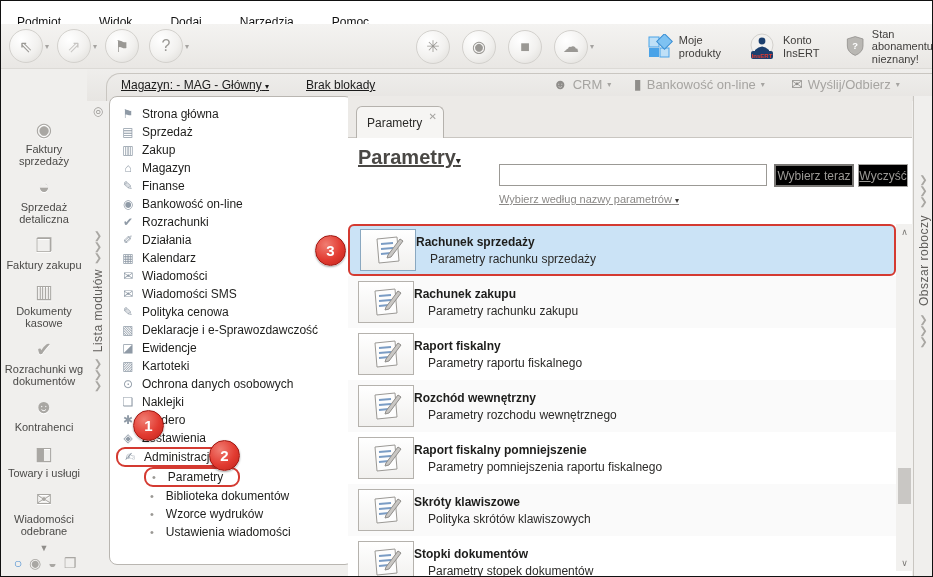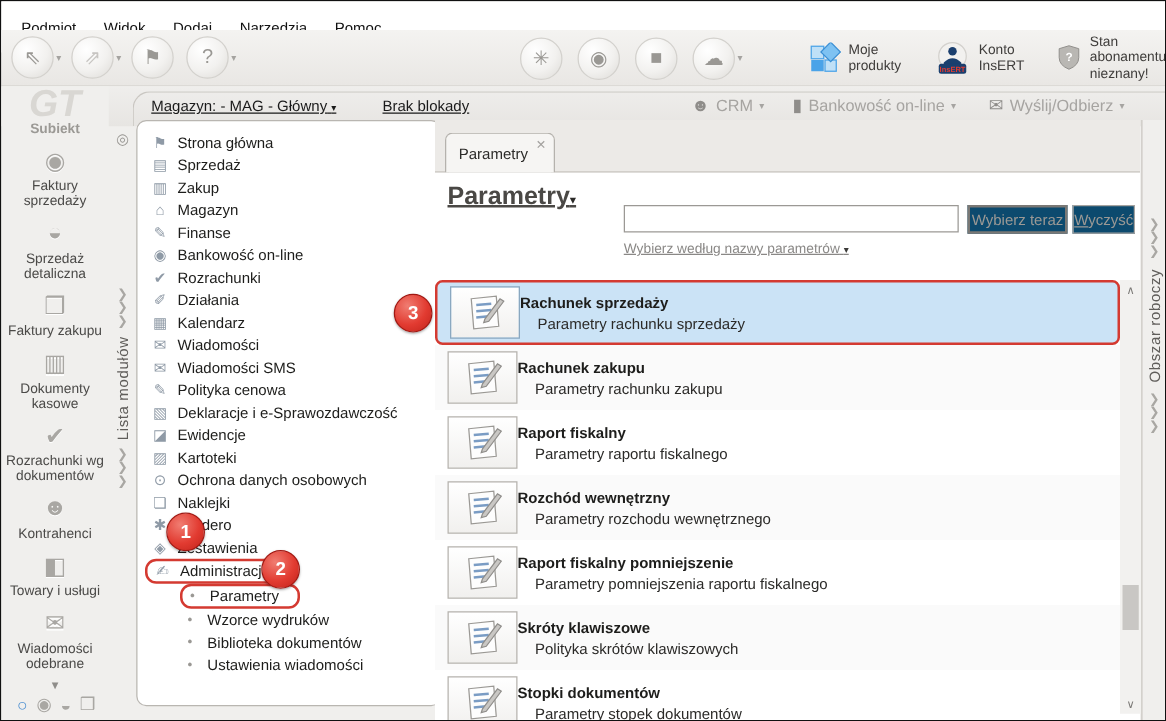--- a/index.html
+++ b/index.html
@@ -1,20 +1,20 @@
 <!DOCTYPE html>
 <html><head>
 <meta charset="utf-8">
 <style>
   html,body{margin:0;padding:0;background:#888;}
   *{box-sizing:border-box;font-family:"Liberation Sans","DejaVu Sans",sans-serif;}
   #app{position:relative;width:933px;height:577px;background:#f0efed;border:1px solid #111;overflow:hidden;}
 
   
-  .menubar{position:absolute;left:0;top:0;width:100%;height:41px;background:#fff;display:flex;align-items:center;padding-left:6px;gap:2px;}
+  .menubar{position:absolute;left:0;top:0;width:100%;height:41px;background:#fff;display:flex;align-items:center;padding-left:6px;gap:18px;}
   .menu-item{font-size:12px;color:#111;padding:3px 10px;cursor:default;}
 
   
   .toolbar{position:absolute;left:0;top:23px;width:100%;height:45px;background:linear-gradient(#f4f3f1,#e9e7e4);border-bottom:1px solid #dcdad6;display:flex;align-items:center;}
   .tb-left{display:flex;align-items:center;gap:8px;padding-left:8px;}
   .tb-btn{display:flex;align-items:center;gap:2px;}
   .tb-circle{width:34px;height:34px;border-radius:50%;background:radial-gradient(circle at 35% 30%,#ffffff 0%,#f2f1ef 55%,#dddbd7 100%);border:1px solid #d3d1cd;display:flex;align-items:center;justify-content:center;font-size:16px;color:#9a9894;}
   .tb-caret{font-size:8px;color:#a5a3a0;}
   .muted .tb-circle{color:#c7c5c2;}
   .tb-right{position:absolute;left:415px;top:0;height:45px;display:flex;align-items:center;gap:10px;}
@@ -63,21 +63,21 @@
   .t-suboutline::before{content:"•";color:#9a9894;margin-right:6px;font-size:11px;}
 
   
   .content{position:absolute;left:347px;top:95px;width:564px;height:482px;background:#fff;}
   .tabstrip{position:absolute;left:0;top:0;width:100%;height:42px;background:#eceae7;border-bottom:1px solid #c9c6c1;}
   .tab{position:absolute;left:8px;top:10px;width:88px;height:32px;background:#f6f5f3;border:1px solid #b5b2ad;border-bottom:none;border-radius:6px 6px 0 0;display:flex;align-items:center;padding-left:10px;font-size:12px;color:#2b2a28;cursor:pointer;}
   .tab-close{position:absolute;right:6px;top:4px;font-size:10px;color:#a5a3a0;cursor:pointer;}
   .page-head{position:absolute;left:10px;top:50px;font-size:20px;font-weight:bold;color:#4a4845;text-decoration:underline;cursor:pointer;}
   .page-head .caret{font-size:10px;color:#2b2a28;}
   .search-input{position:absolute;left:151px;top:68px;width:268px;height:22px;border:1px solid #9b9995;font-size:12px;padding:0 4px;background:#fff;}
-  .btn{position:absolute;top:68px;height:23px;background:#0c4a6e;font-size:12px;color:#9b9995;display:flex;align-items:center;justify-content:center;cursor:pointer;}
+  .btn{position:absolute;top:68px;height:23px;background:#000000;font-size:12px;color:#9b9995;display:flex;align-items:center;justify-content:center;cursor:pointer;}
   .btn-default{left:426px;width:80px;border:2px solid #7a7875;}
   .btn-plain{left:510px;width:50px;border:1px solid #a5a3a0;}
   .btn-plain .u{text-decoration:underline;}
   .filter-link{position:absolute;left:151px;top:97px;font-size:11px;color:#8a8886;text-decoration:underline;cursor:pointer;}
   .filter-link .caret{color:#3b3a38;font-size:8px;}
 
   
   .plist{position:absolute;left:0;top:128px;width:548px;height:354px;overflow:hidden;background:#fff;}
   .prow{position:relative;height:52px;padding:4px 2px 4px 10px;display:flex;align-items:center;cursor:pointer;}
   .prow:nth-child(even){background:#fafafa;}
@@ -218,24 +218,20 @@
       <span class="g-caret">▾</span>
     </div>
     <div class="bar2-group" style="left:790px;">
       <span class="g-icon">✉</span>
       <span>Wyślij/Odbierz</span>
       <span class="g-caret">▾</span>
     </div>
   </div>
 
   <div class="sidebar">
-    <div class="gt-logo">
-      <div class="gt-mark">GT</div>
-      <div class="gt-name">Subiekt</div>
-    </div>
     <div class="side-items">
 
         <div class="side-item">
           <div class="side-icon">◉</div>
           <div class="side-label">Faktury sprzedaży</div>
         </div>
 
         <div class="side-item">
           <div class="side-icon">◒</div>
           <div class="side-label">Sprzedaż detaliczna</div>
@@ -399,26 +395,26 @@
       </div>
 
       <div class="tree-item t-suboutline">
 
         <span>Parametry</span>
       </div>
 
 
       <div class="tree-item t-sub">
 
+        <span>Biblioteka dokumentów</span>
+      </div>
+
+      <div class="tree-item t-sub">
+
         <span>Wzorce wydruków</span>
-      </div>
-
-      <div class="tree-item t-sub">
-
-        <span>Biblioteka dokumentów</span>
       </div>
 
       <div class="tree-item t-sub">
 
         <span>Ustawienia wiadomości</span>
       </div>
     </div>
 
   <div class="content">
     <div class="tabstrip">

